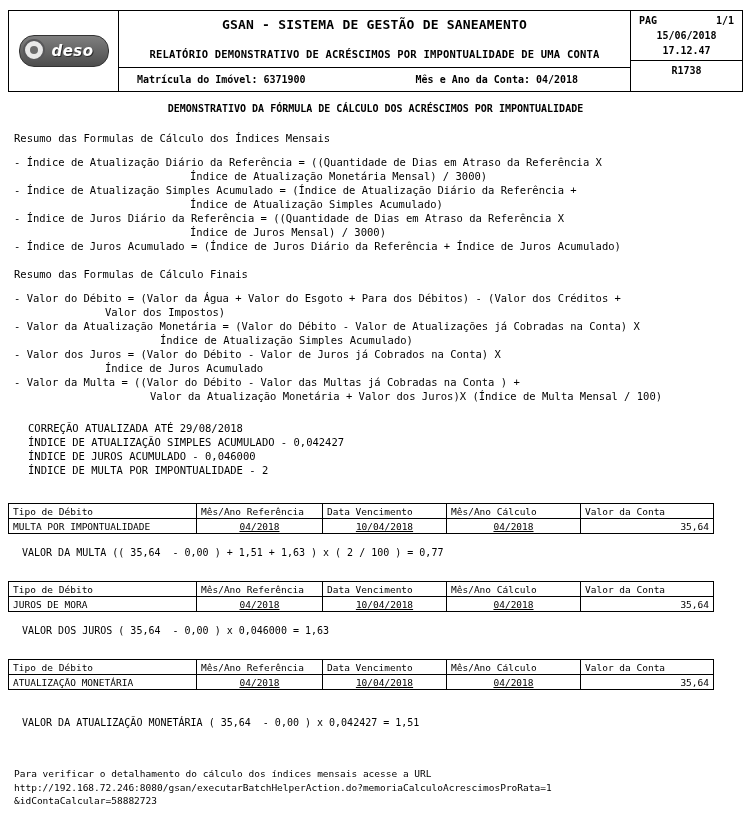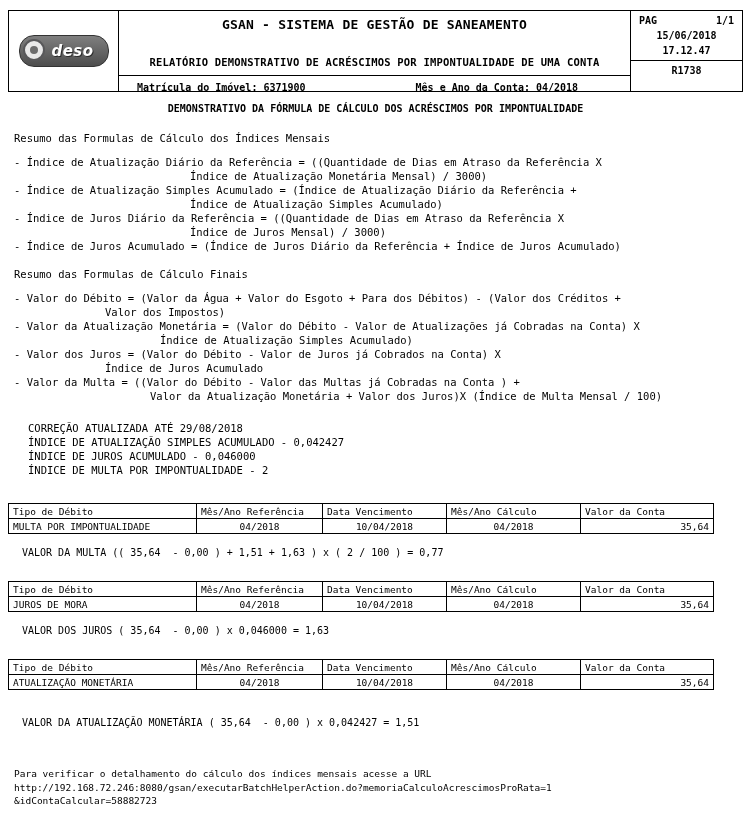--- a/index.html
+++ b/index.html
@@ -93,21 +93,21 @@
     text-align: center;
     font-size: 13px;
     font-weight: bold;
     margin-top: 6px;
     letter-spacing: 0.2px;
   }
   .hdr-title2 {
     text-align: center;
     font-size: 10.5px;
     font-weight: bold;
-    margin-top: 24px;
+    margin-top: 16px;
     letter-spacing: 0.2px;
   }
   .hdr-rule {
     border-top: 1px solid #000;
     margin-top: 7px;
   }
   .hdr-row3 {
     display: flex;
     margin-top: 6px;
     font-size: 10px;
@@ -185,21 +185,21 @@
   .tbl th, .tbl td {
     border: 1px solid #000;
     padding: 1px 4px;
     height: 15px;
     box-sizing: border-box;
   }
   .tbl th {
     text-align: left;
     font-weight: normal;
   }
-  .tbl td.c { text-align: center; }
+  .tbl td.c { text-align: center; text-decoration: underline; }
   .tbl td.r { text-align: right; }
   .col1 { width: 188px; }
   .col2 { width: 126px; }
   .col3 { width: 124px; }
   .col4 { width: 134px; }
   .col5 { width: 133px; }
 
   .note {
     position: absolute;
     left: 22px;

